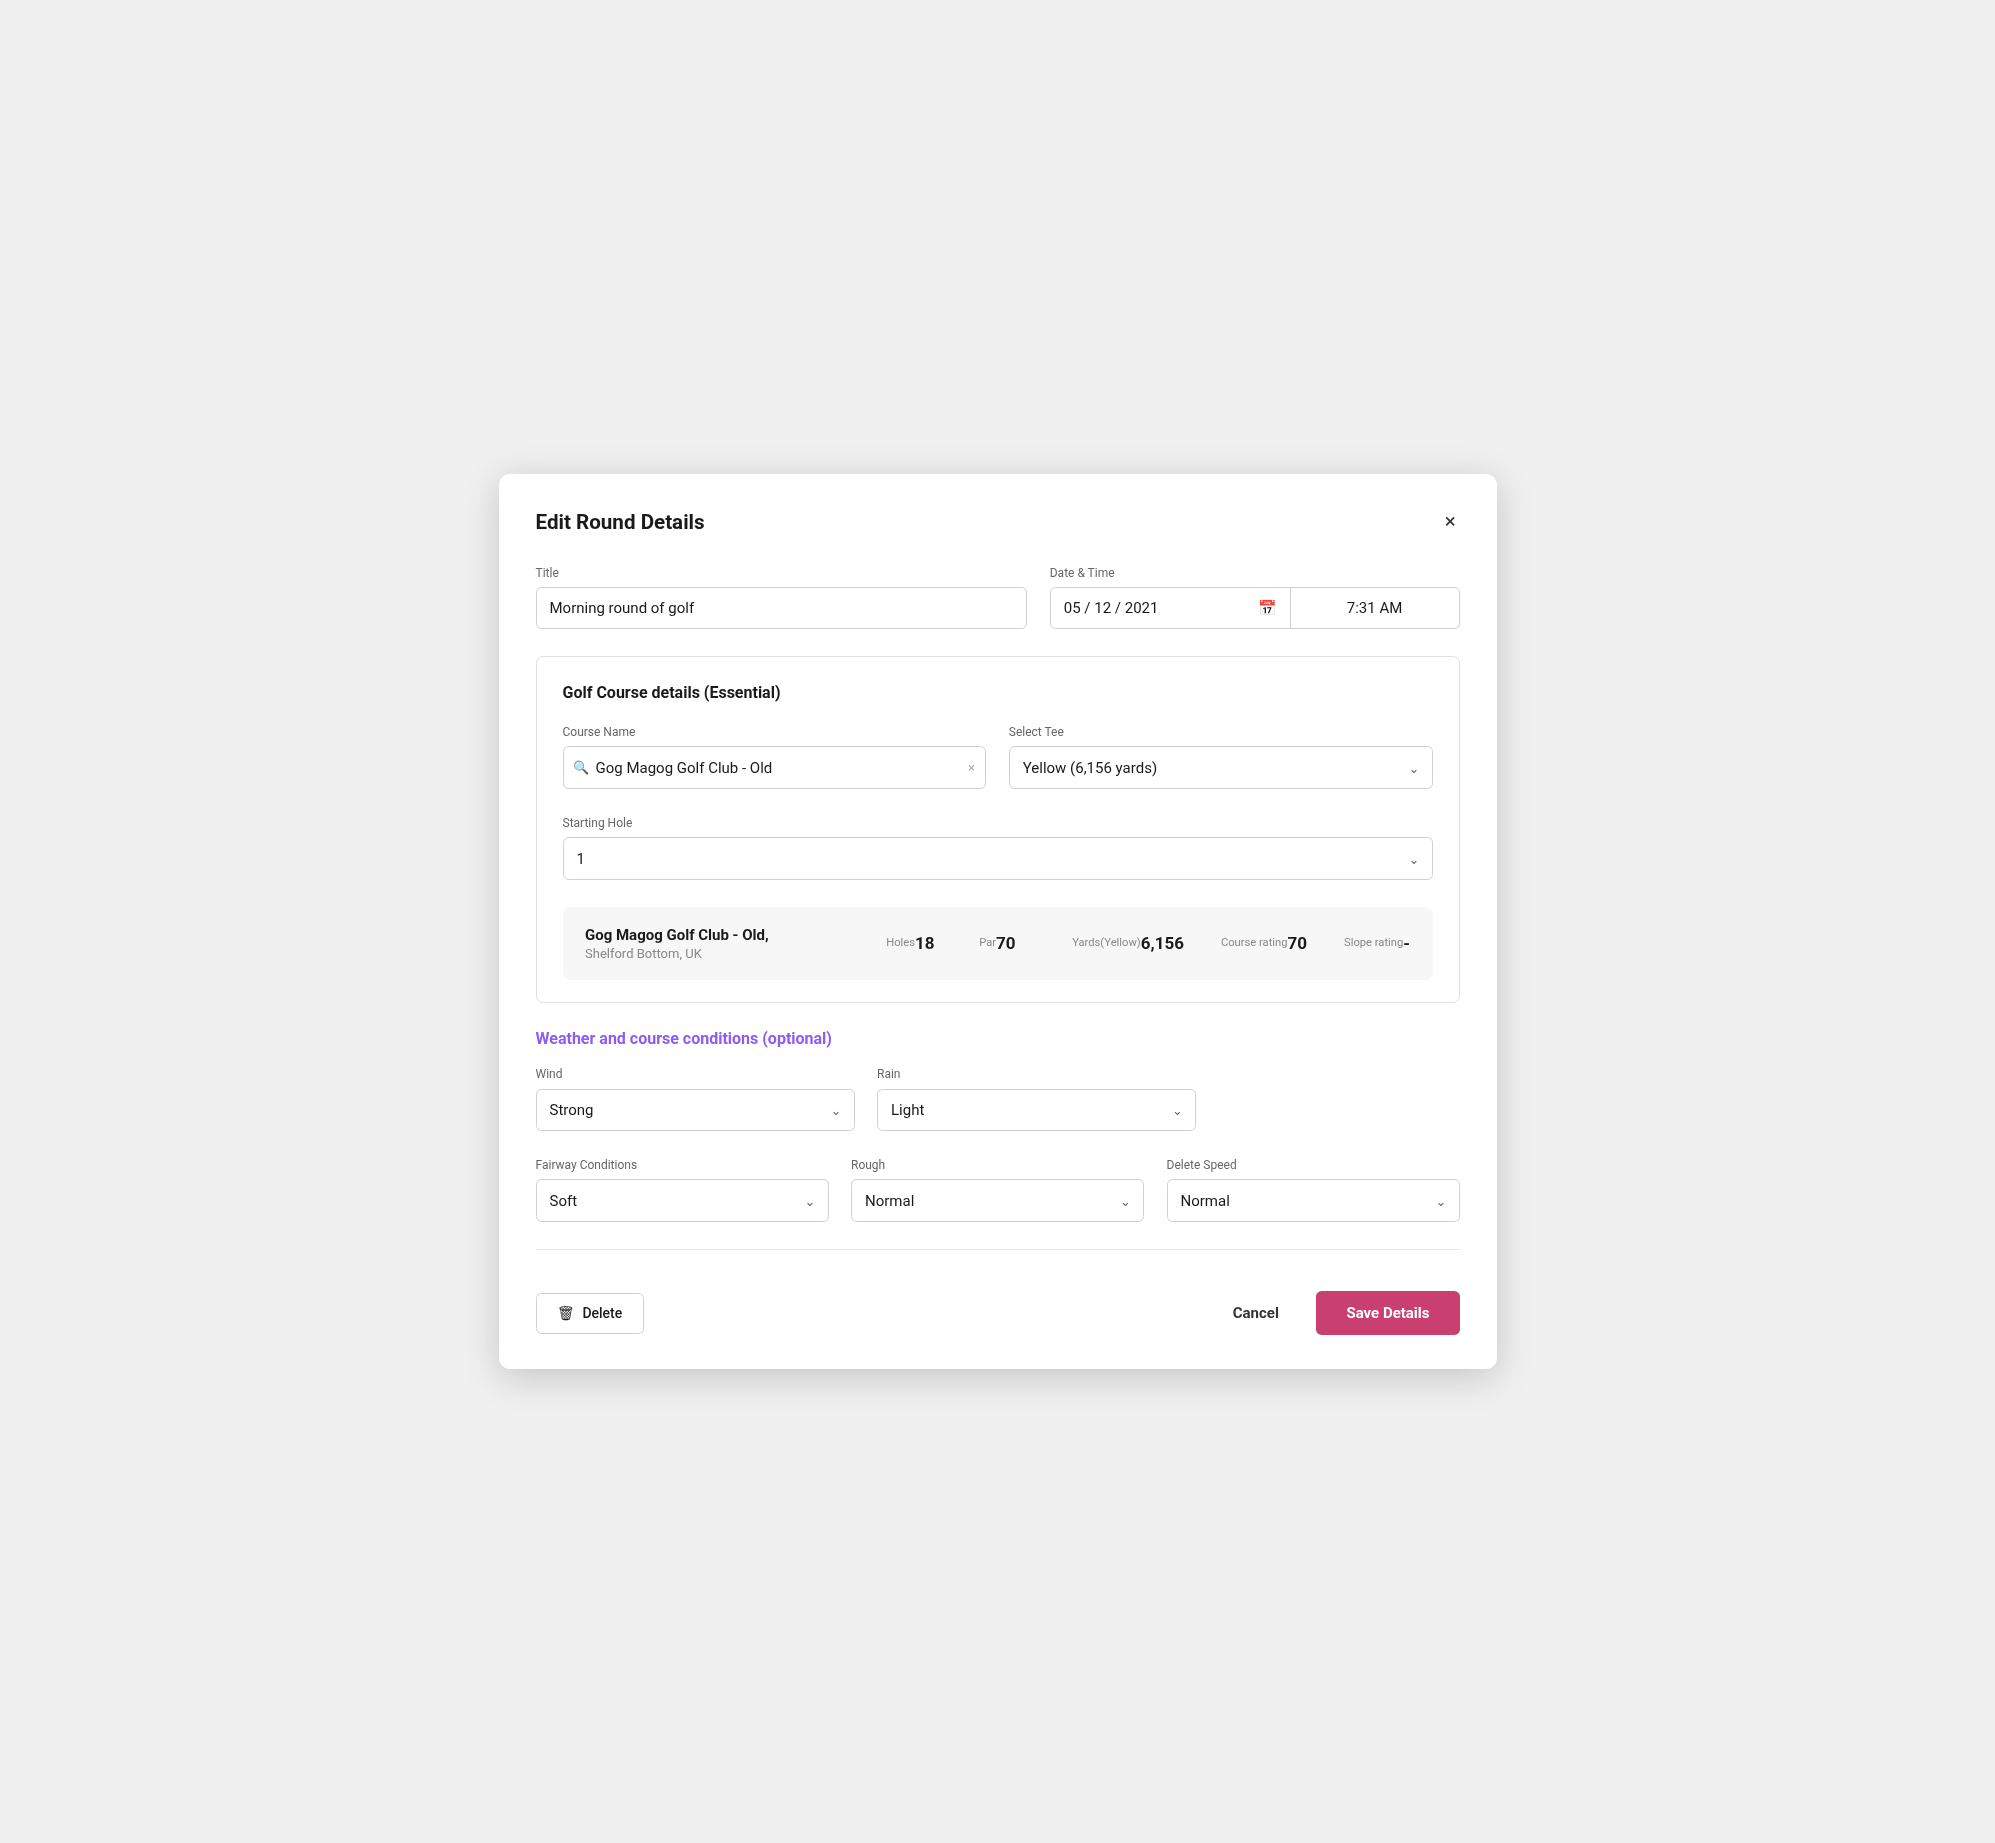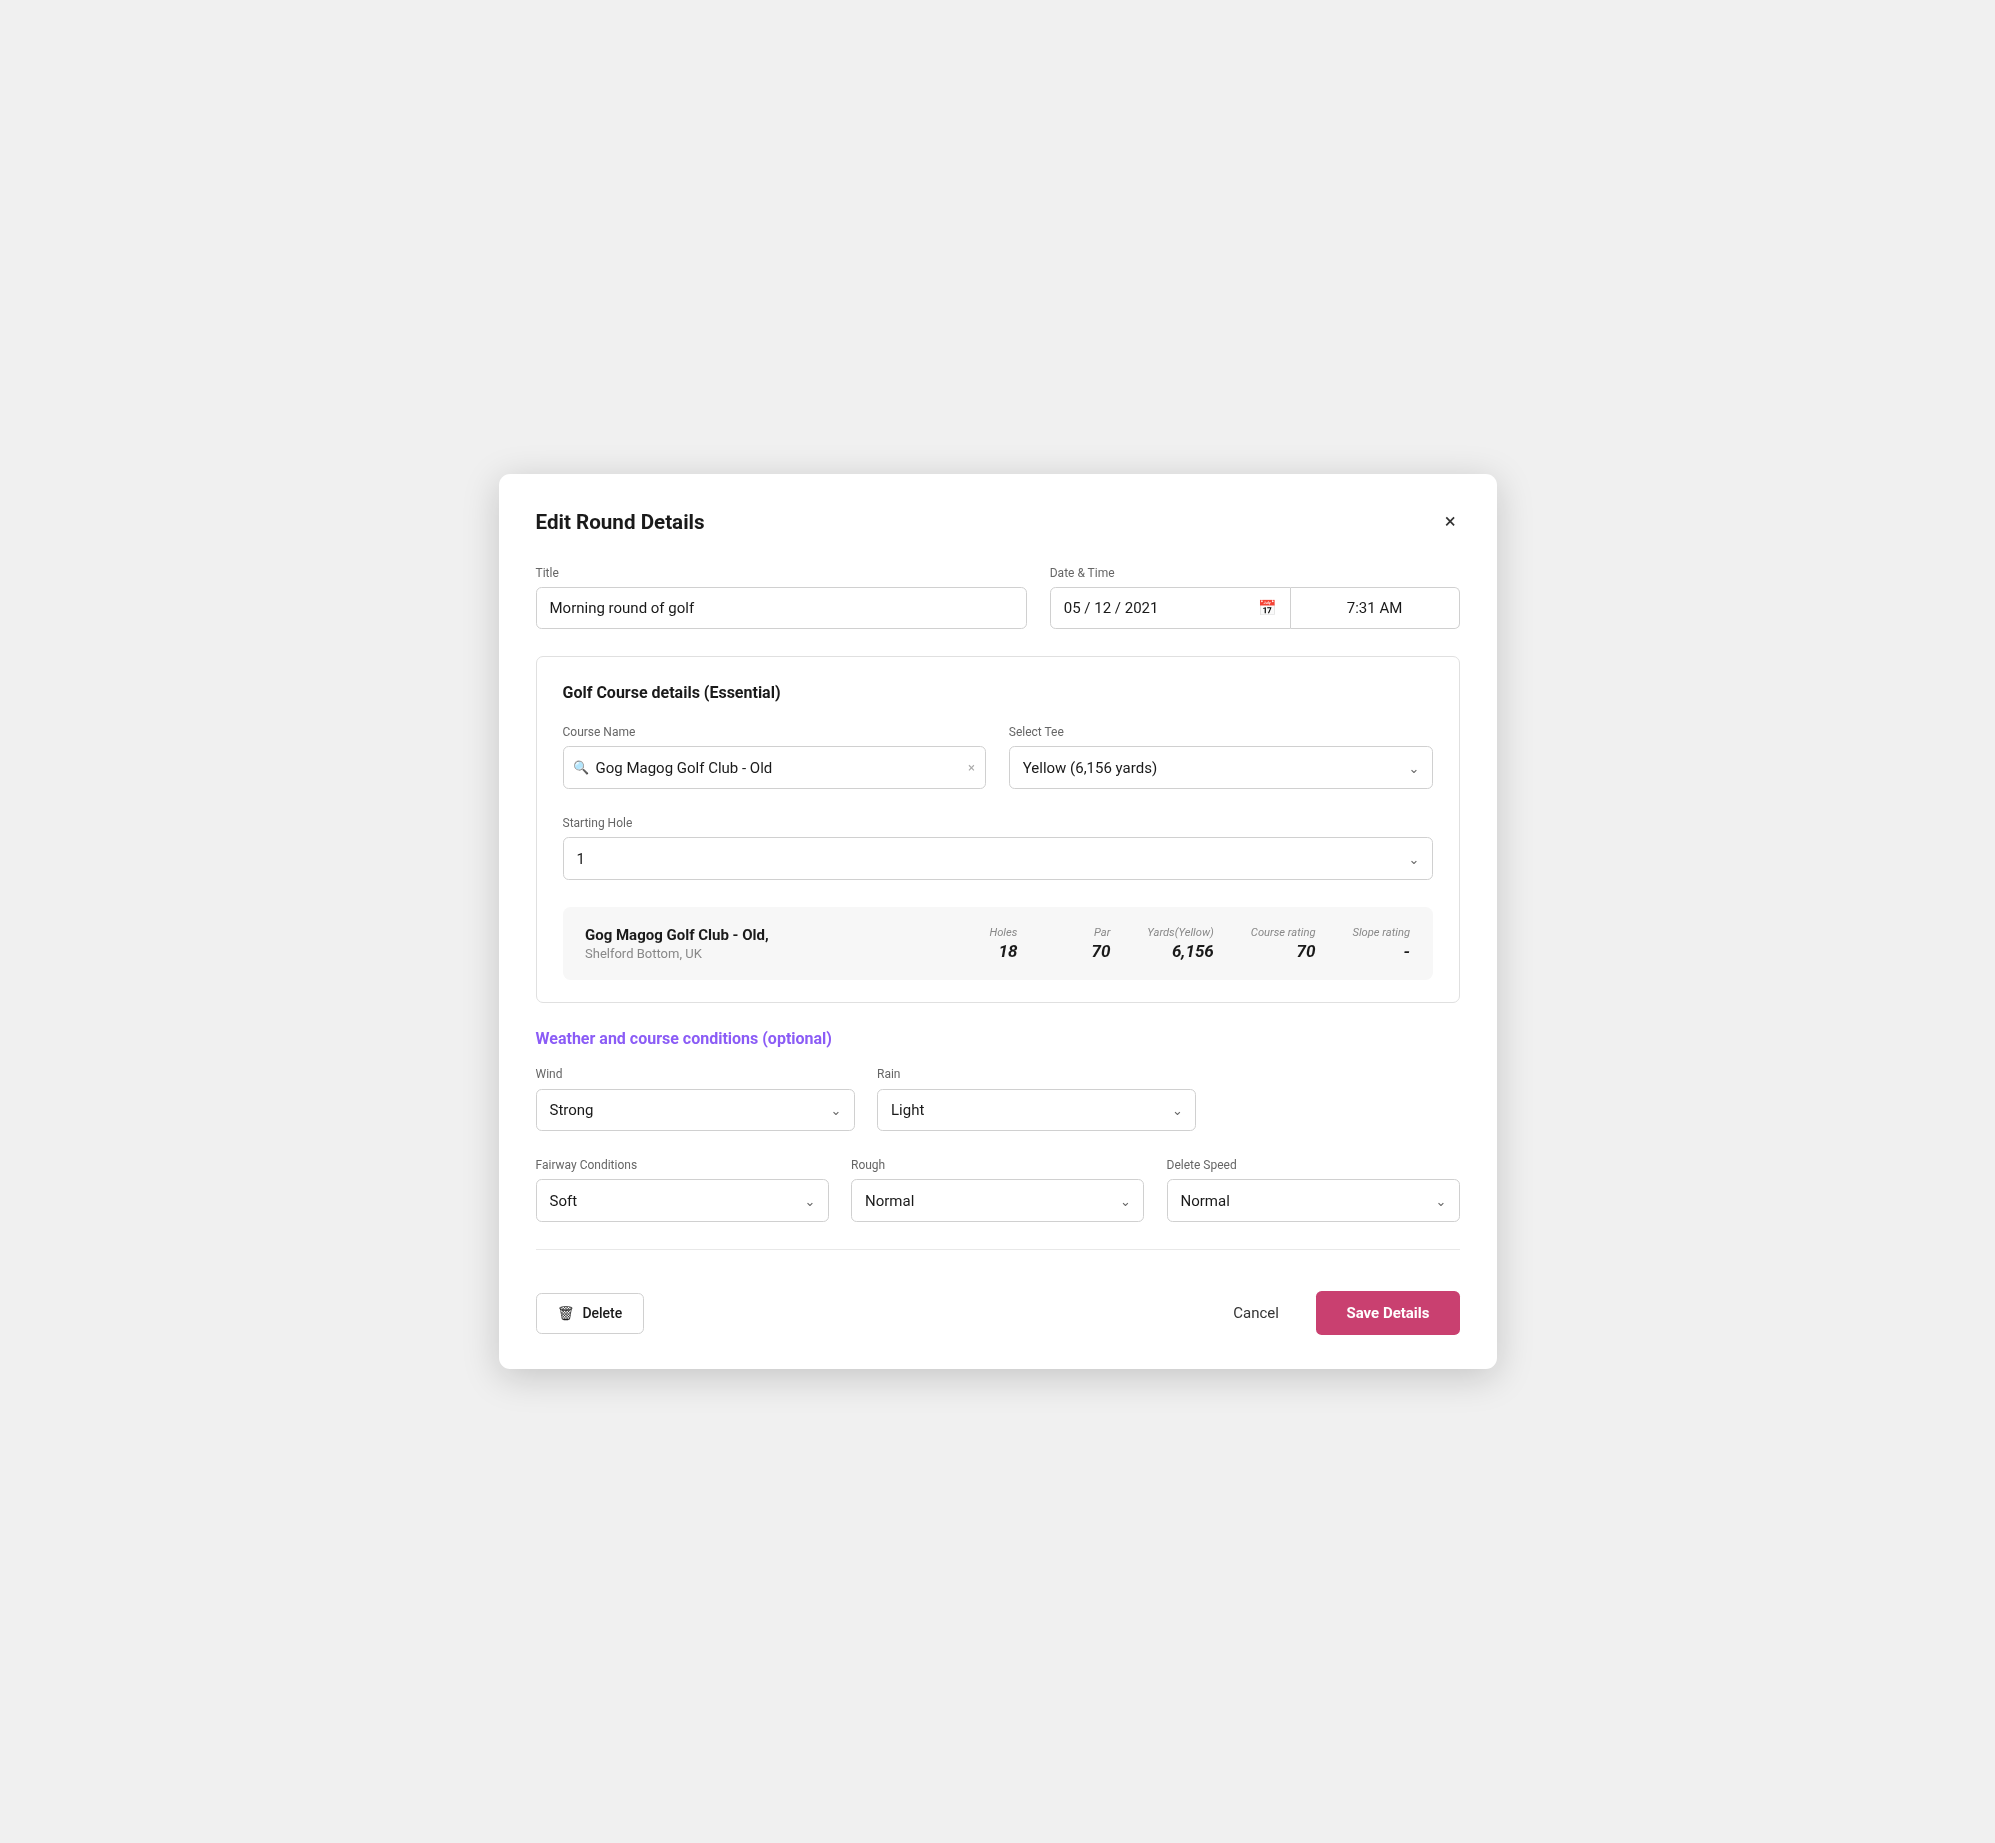--- a/index.html
+++ b/index.html
@@ -236,24 +236,23 @@
     }
 
     .course-info-name .location {
       font-size: 13px;
       color: #888;
       margin-top: 1.9px;
     }
 
     .course-stat {
       display: flex;
-      flex-direction: column;
-      align-items: flex-end;
+      flex-direction: row;
+      align-items: center;
       min-width: 56px;
-      font-style: italic;
     }
 
     .course-stat .stat-label {
       font-size: 11.2px;
       color: #888;
       margin-bottom: 1.9px;
     }
 
     .course-stat .stat-value {
       font-size: 17px;
@@ -298,21 +297,21 @@
       align-items: center;
       gap: 22.5px;
     }
 
     .cancel-btn {
       background: none;
       border: none;
       font-size: 15px;
       color: #333;
       cursor: pointer;
-      font-weight: 400;
+      font-weight: 700;
       padding: 11.2px 15px;
     }
 
     .save-btn {
       background: #c94070;
       color: white;
       border: none;
       border-radius: 5.6px;
       padding: 13px 30px;
       font-size: 15px;

